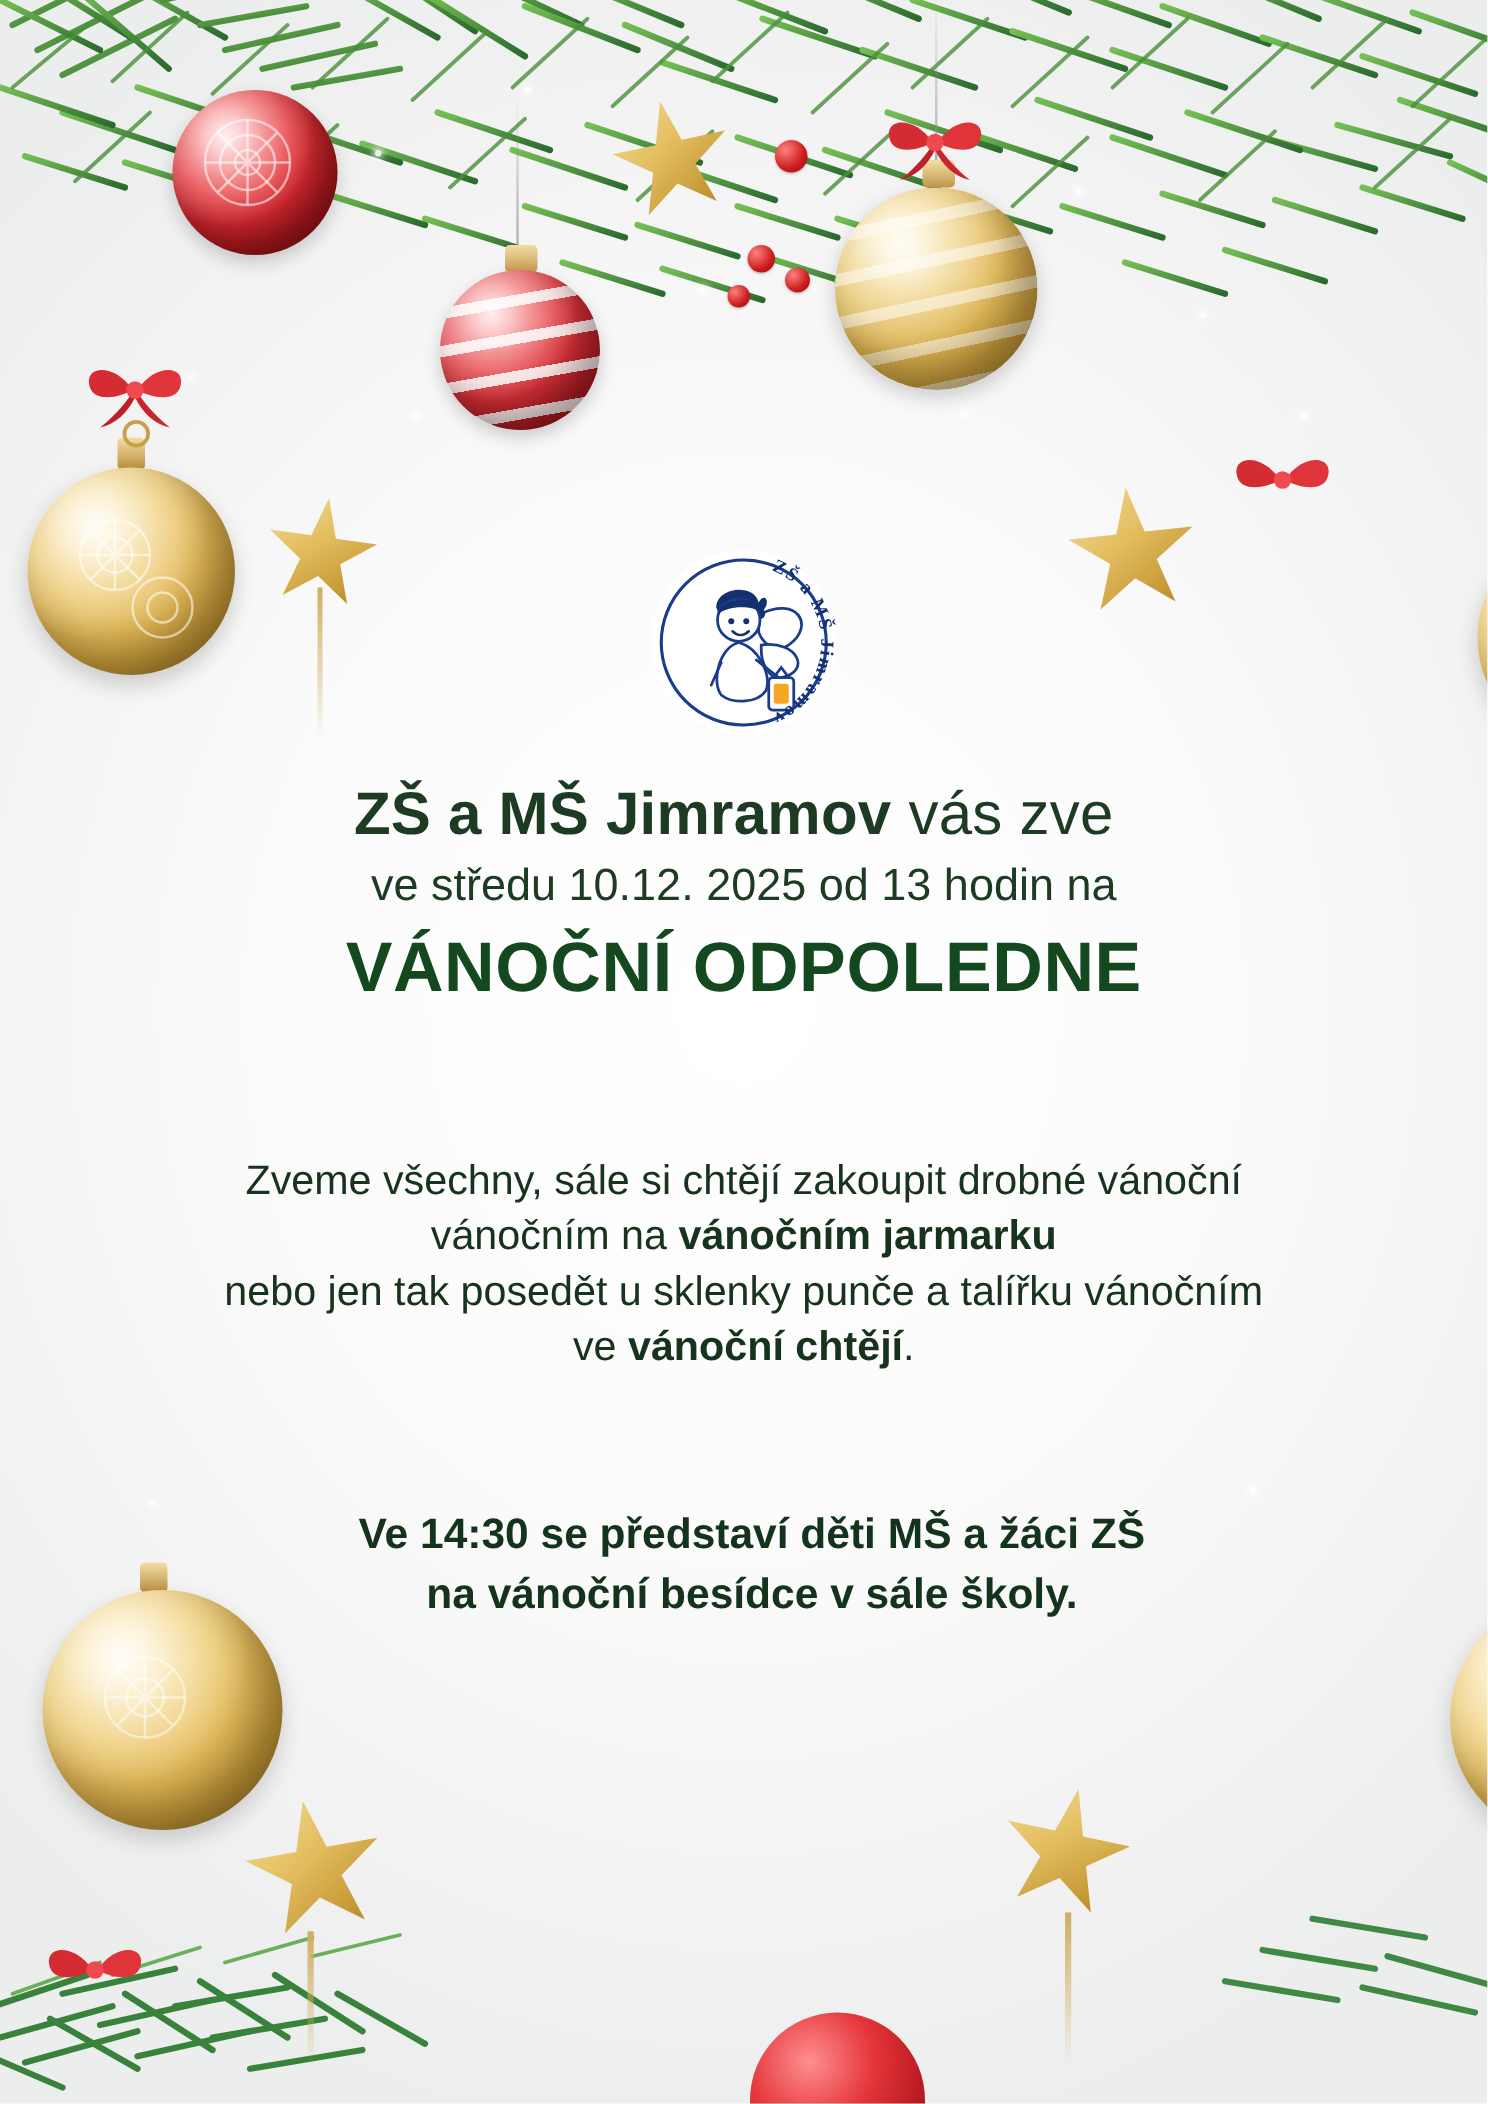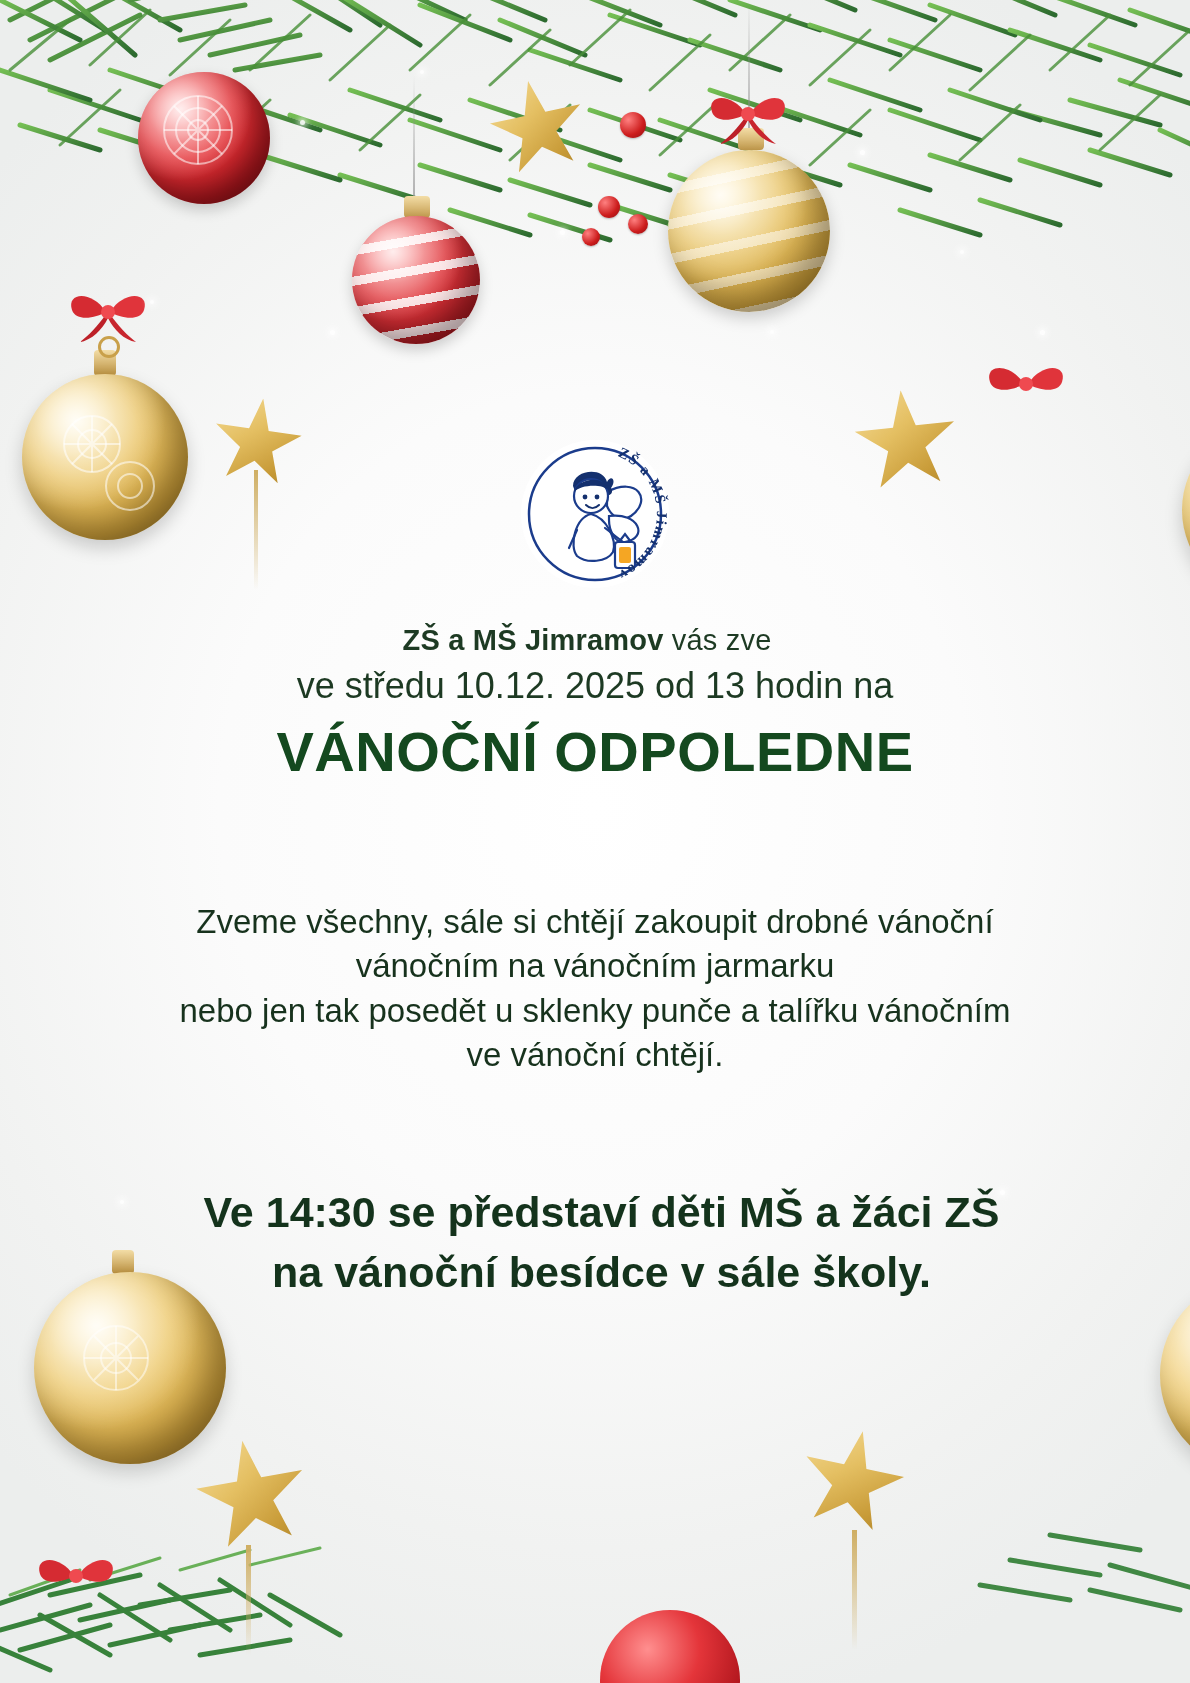--- a/index.html
+++ b/index.html
@@ -95,21 +95,21 @@
   }
 
   .logo {
     width: 168px;
     height: 168px;
     margin: 0 auto 26px auto;
     position: relative;
   }
 
   .invite-line-1 {
-    font-size: 29px;
+    font-size: 48px;
     color: #1d3a23;
     letter-spacing: .2px;
     margin: 0 16px 8px 0;
   }
   .invite-line-1 b { font-weight: 700; }
   .invite-line-2 {
     font-size: 36px;
     color: #1d3a23;
     margin: 0 0 6px 0;
   }
@@ -122,25 +122,25 @@
     margin: 16px 0 0 0;
     line-height: 1.05;
   }
 
   .body-block {
     margin-top: 118px;
     font-size: 33px;
     line-height: 1.35;
     color: #17321d;
   }
-  .body-block b { font-weight: 400; }
+  .body-block b { font-weight: 700; }
 
   .closing-block {
     margin-top: 104px;
-    font-size: 43px;
+    font-size: 34px;
     font-weight: 700;
     line-height: 1.4;
     color: #14331c;
     padding-left: 13px;
   }
 </style>
 </head>
 <body>
 
 <div class="poster">

